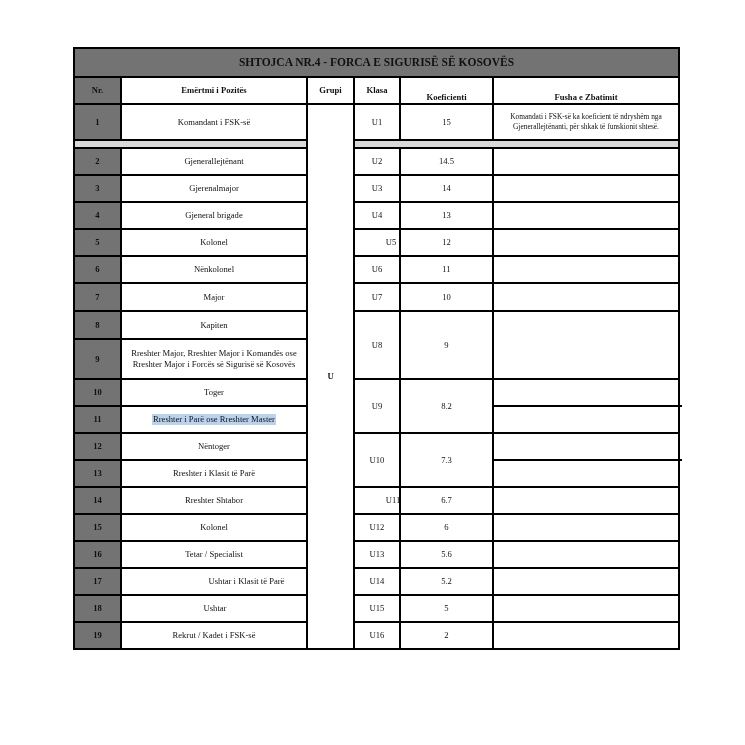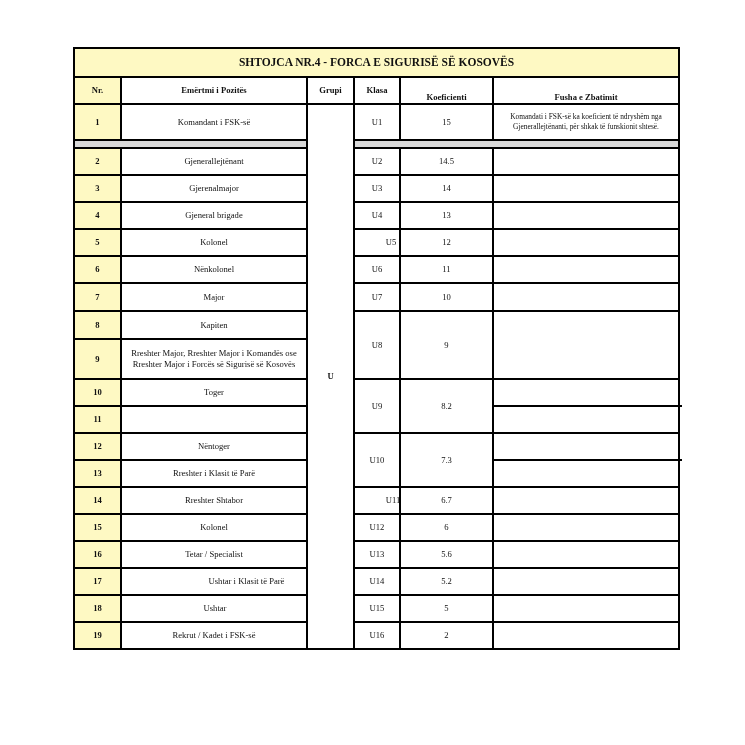--- a/index.html
+++ b/index.html
@@ -2,21 +2,21 @@
 <html><head>
 <meta charset="utf-8">
 <style>
   html, body { margin:0; padding:0; background:#ffffff; }
   body { width:745px; height:745px; position:relative; overflow:hidden; font-family:"Liberation Serif", serif; color:#111; }
   .abs { position:absolute; box-sizing:border-box; }
   .cell { position:absolute; box-sizing:border-box; display:flex; align-items:center; justify-content:center; text-align:center; font-size:8.6px; line-height:11px; }
   .hline { position:absolute; background:#000; height:2px; }
   .vline { position:absolute; background:#000; width:2px; }
   .bold { font-weight:bold; }
-  .gray { background:#fef9c3; }
+  .gray { background:#737373; }
   .spacer { background:#d9d9d9; }
   .hl { background:#b9d3ee; padding:0 1px; }
 </style>
 </head>
 <body>
 
 <div class="abs" style="left:0;top:0;width:745px;height:745px;">
 
   <div class="cell gray bold" style="left:74px;top:48px;width:605px;height:29px;font-size:11.5px;">
       <span>SHTOJCA NR.4 - FORCA E SIGURISË SË KOSOVËS</span>
@@ -118,20 +118,23 @@
 
   <div class="cell gray bold" style="left:74px;top:379px;width:47px;height:27px;">
       <span>10</span>
     </div>
   <div class="cell" style="left:121px;top:379px;width:186px;height:27px;">
       <span>Toger</span>
     </div>
 
   <div class="cell gray bold" style="left:74px;top:406px;width:47px;height:27px;">
       <span>11</span>
+    </div>
+  <div class="cell" style="left:121px;top:406px;width:186px;height:27px;">
+      <span class="hl">Rreshter i Parë ose Rreshter Master</span>
     </div>
 
   <div class="cell gray bold" style="left:74px;top:433px;width:47px;height:27px;">
       <span>12</span>
     </div>
   <div class="cell" style="left:121px;top:433px;width:186px;height:27px;">
       <span>Nëntoger</span>
     </div>
 
   <div class="cell gray bold" style="left:74px;top:460px;width:47px;height:27px;">

